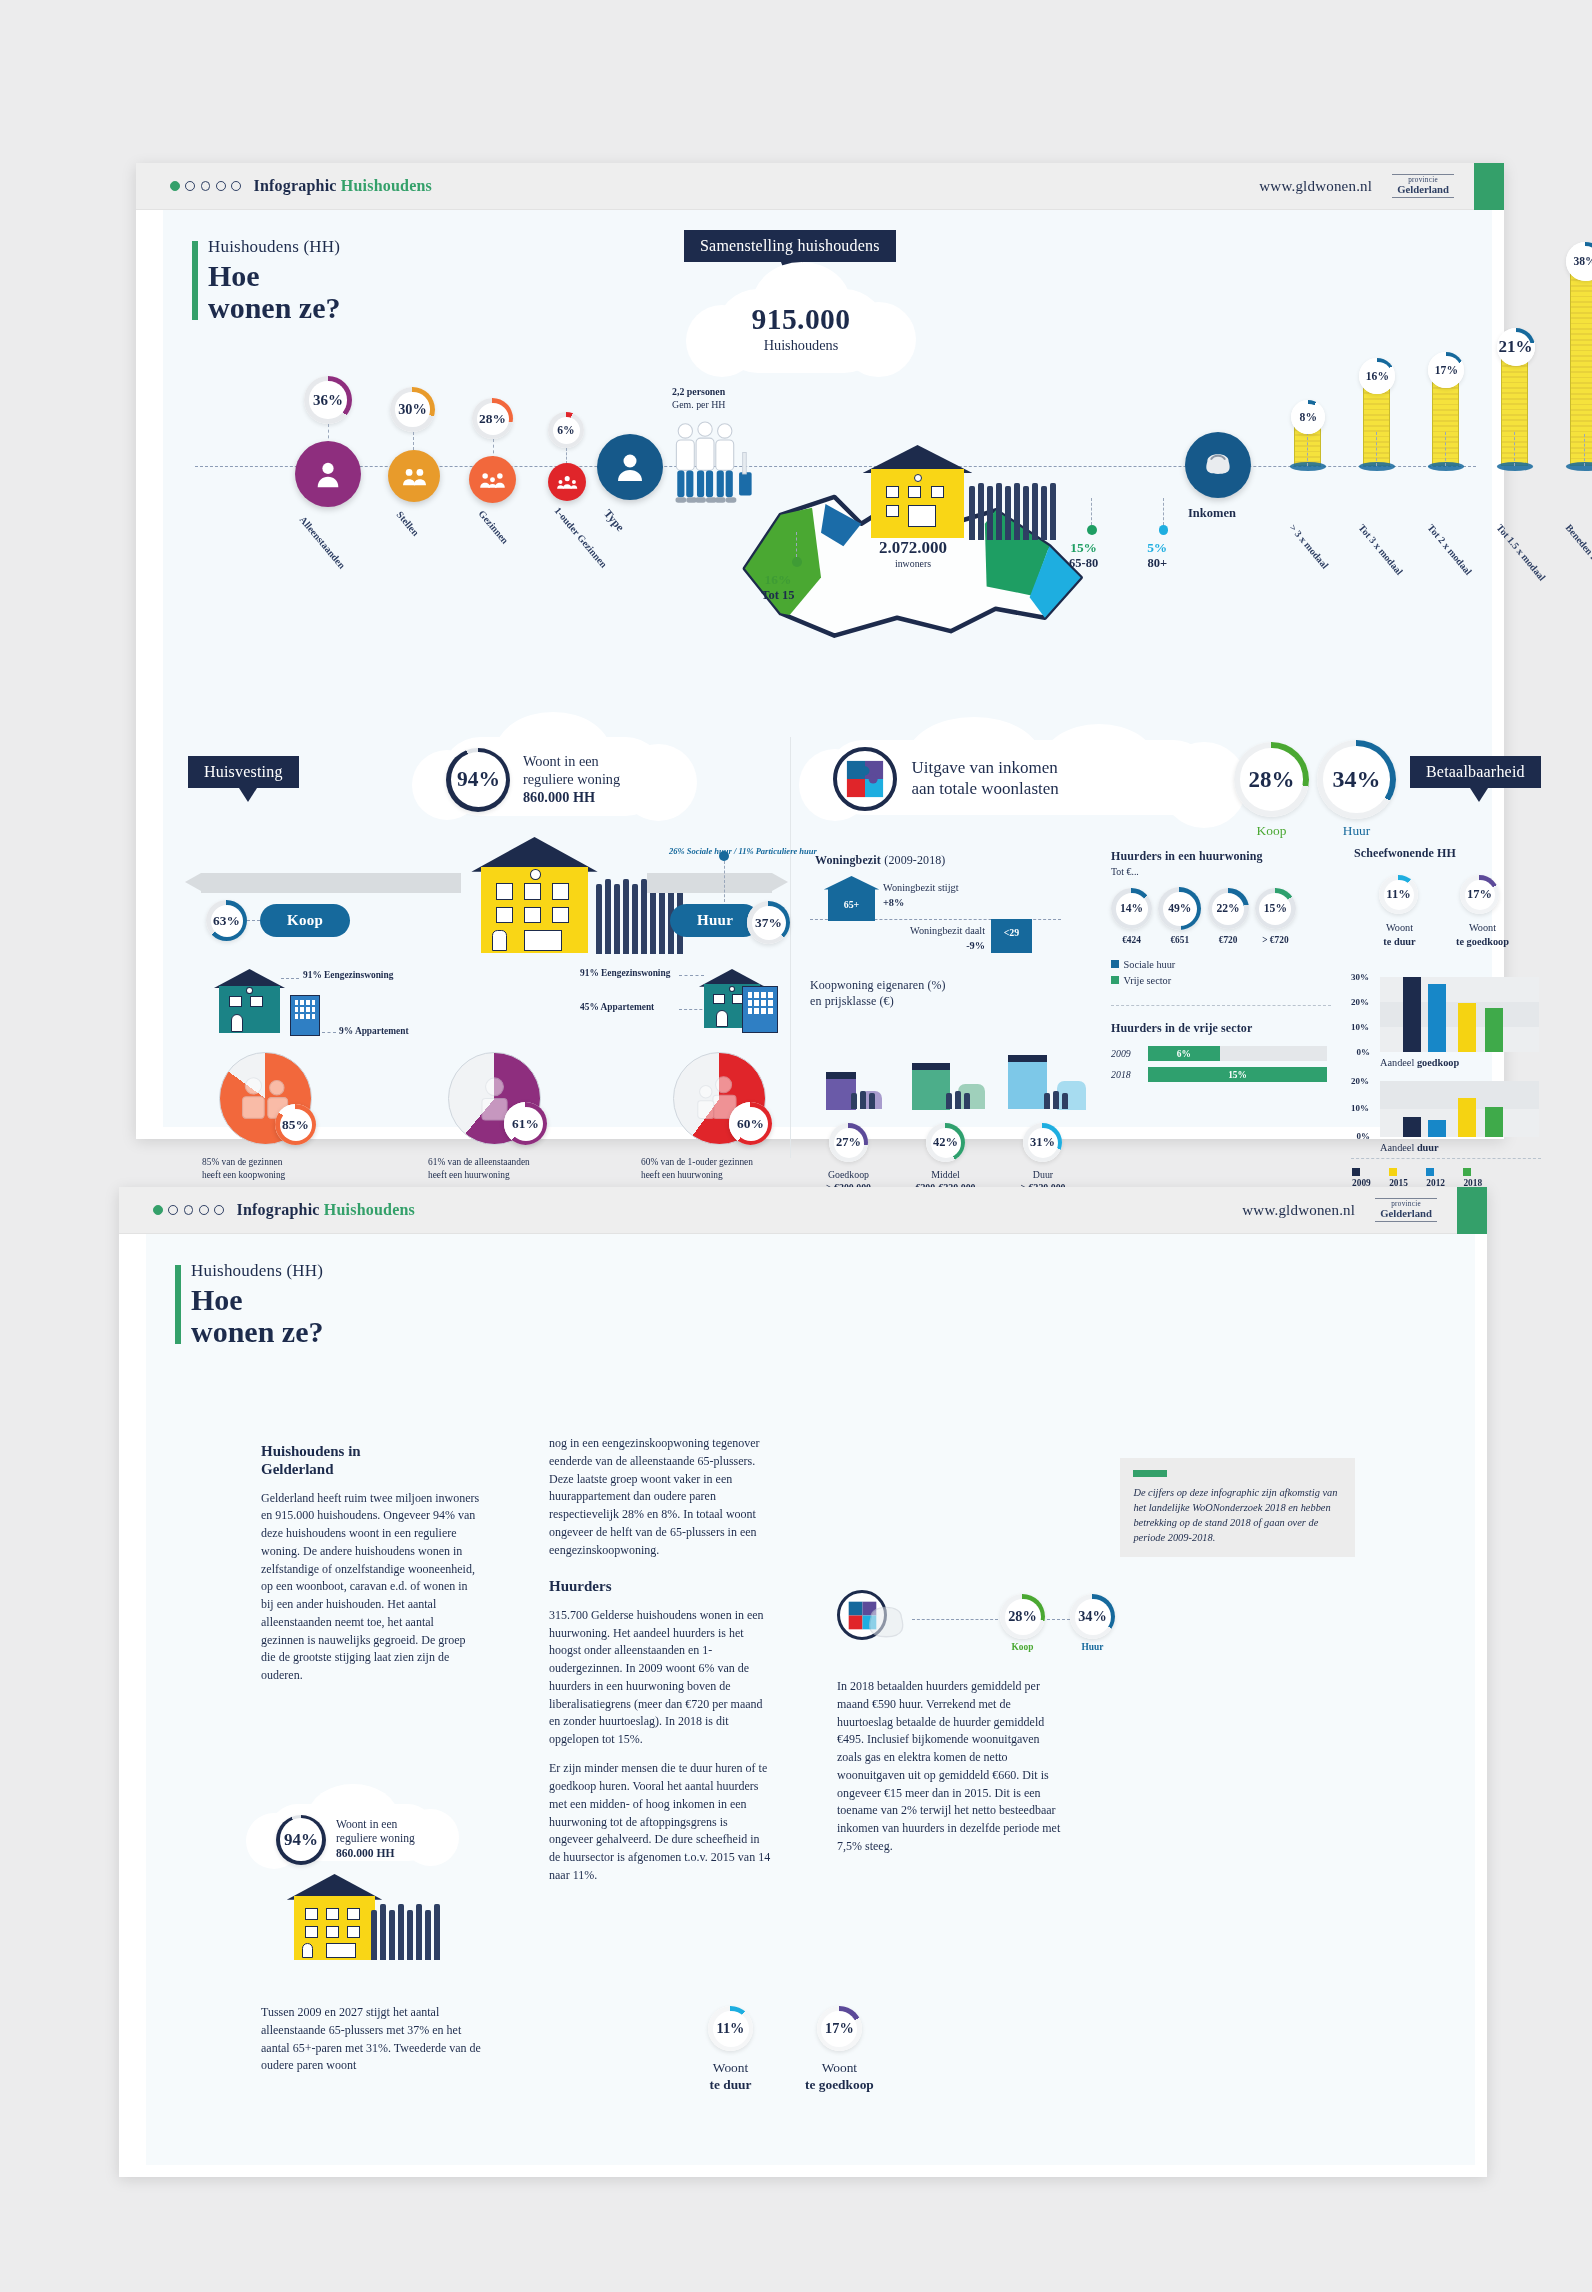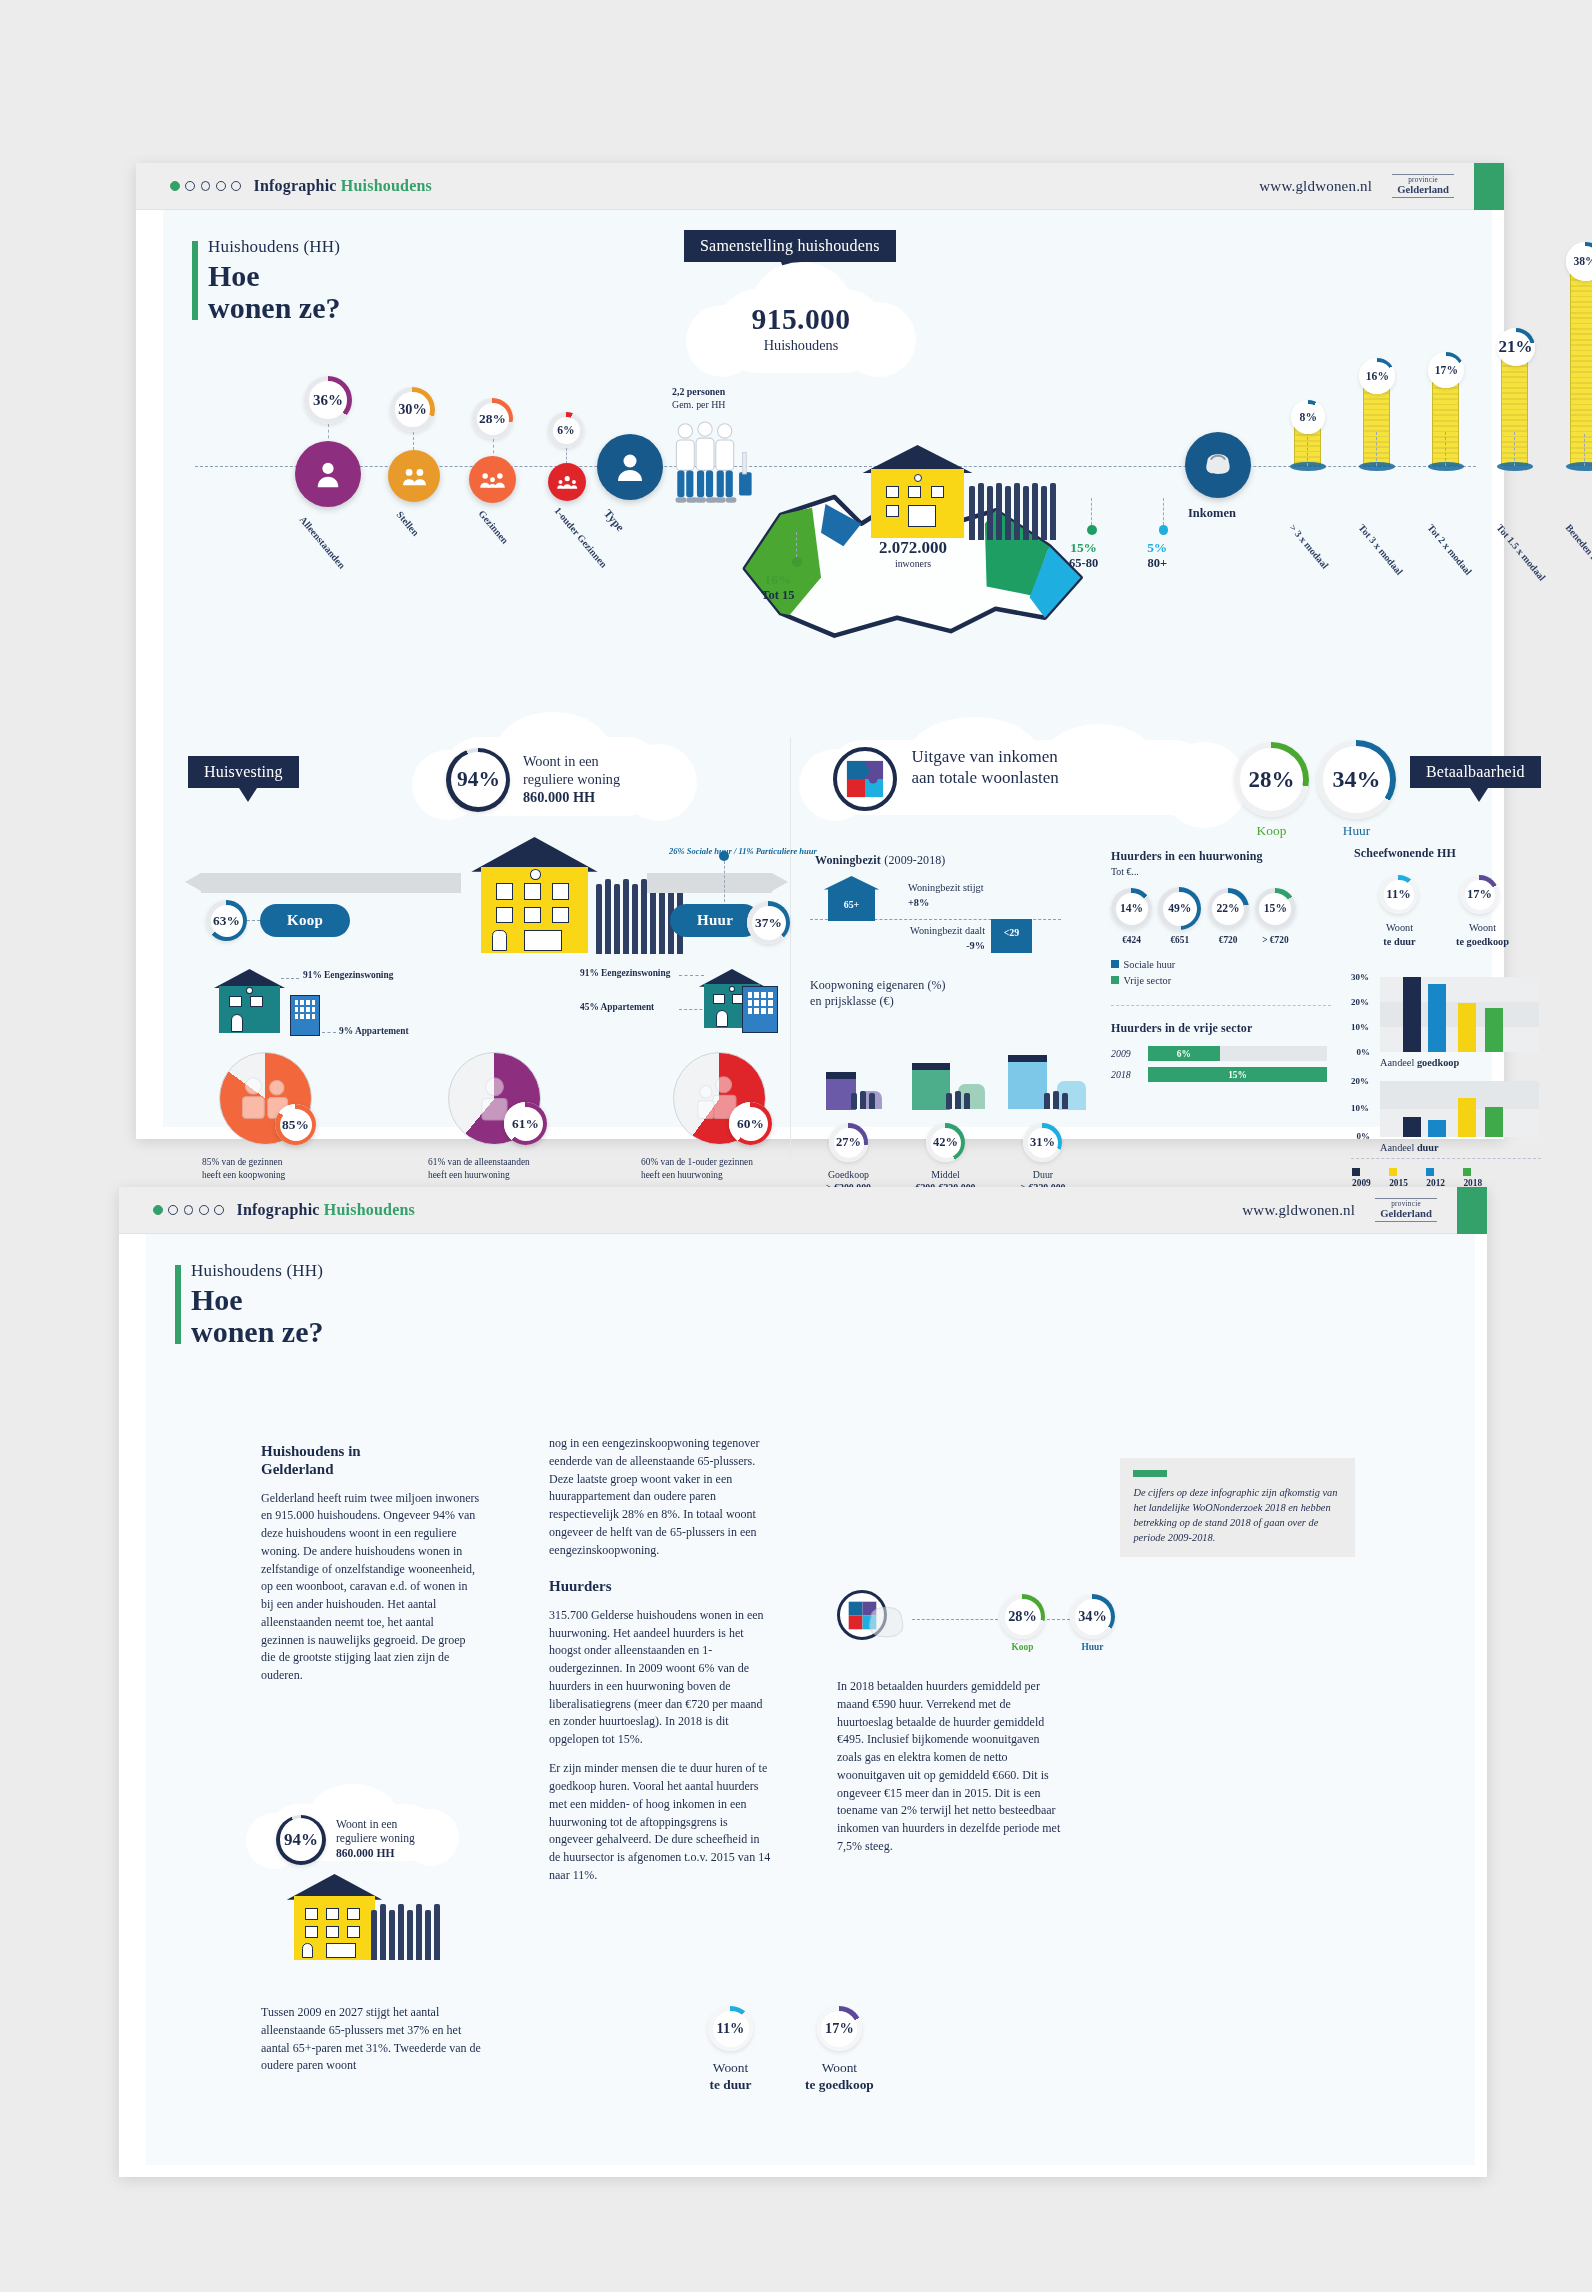--- a/index.html
+++ b/index.html
@@ -617,21 +617,21 @@
           <div>60% van de 1-ouder gezinnen</div>
           <div>heeft een huurwoning</div>
         </div>
       </div>
 
       <div class="cloud" style="left:663px; top:530px; width:385px; height:75px;">
         <div style="position:absolute; left:-27px; top:9px; width:72px; height:72px; background:#fff; border-radius:50%;"></div>
         <div style="position:absolute; right:-36px; top:1.8px; width:86px; height:86px; background:#fff; border-radius:50%;"></div>
         <div style="position:absolute; left:81px; top:-23px; width:134px; height:82px; background:#fff; border-radius:50%;"></div>
         <div style="position:absolute; left:215px; top:-16px; width:116px; height:79px; background:#fff; border-radius:50%;"></div>
-        <div style="position:relative; z-index:3; display:flex; gap:14.3px; padding:7.2px 0 0 7.2px;">
+        <div style="position:relative; z-index:3; display:flex; align-items:center; gap:14.3px; padding:7.2px 0 0 7.2px;">
           <div style="width:64px; height:64px; border-radius:50%; background:#fff; border:4.5px solid #1d2b4c; display:flex; align-items:center; justify-content:center;">
             <svg width="38" height="38" viewBox="0 0 42 42">
               <rect x="1" y="1" width="20" height="20" fill="#16699c"></rect>
                 <rect x="21" y="1" width="20" height="20" fill="#5c4a99"></rect>
               <rect x="1" y="21" width="20" height="20" fill="#e0252a"></rect>
                 <rect x="21" y="21" width="20" height="20" fill="#1eaee0"></rect>
               <circle cx="21" cy="12" r="5" fill="#16699c"></circle>
                 <circle cx="30" cy="21" r="5" fill="#5c4a99"></circle>
             </svg>
           </div>
@@ -664,21 +664,21 @@
         <span class="sechead">Woningbezit</span>
         <span class="sechead"><span>(2009-2018)</span></span>
       </div>
       <div class="dashline" style="left:647px; top:709px; width:251px;"></div>
       <div>
         <div class="house" style="position:absolute; left:665px; top:666px; width:47px; height:45px;">
           <div class="roof" style="background:#16699c;"></div>
           <div class="body" style="background:#16699c;"></div>
           <div style="position:absolute; left:0; top:50%; width:100%; text-align:center; font-size:9.9px; color:#fff; font-weight:bold;">65+</div>
         </div>
-        <div style="position:absolute; left:720px; top:670px; font-size:10.3px; line-height:1.5;margin-left:25px;">
+        <div style="position:absolute; left:720px; top:670px; font-size:10.3px; line-height:1.5;">
           <div>Woningbezit stijgt</div>
           <div class="b">+8%</div>
         </div>
       </div>
       <div>
         <div style="position:absolute; left:828px; top:709px; width:41px; height:34px; background:#16699c;">
           <div style="position:absolute; left:0; top:8px; width:100%; text-align:center; font-size:9.9px; color:#fff; font-weight:bold;">&lt;29</div>
         </div>
         <div style="position:absolute; left:716px; top:713px; width:106px; text-align:right; font-size:10.3px; line-height:1.5;">
           <div>Woningbezit daalt</div>

